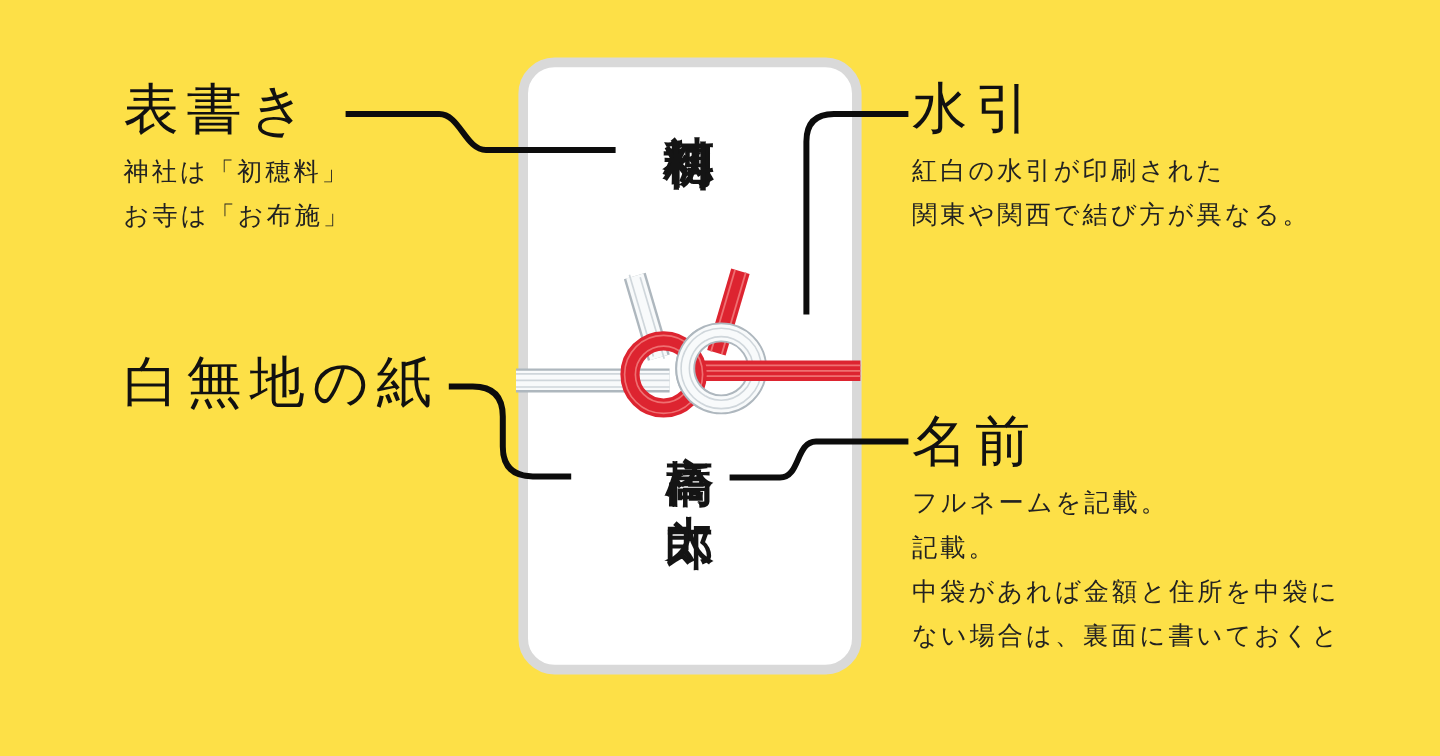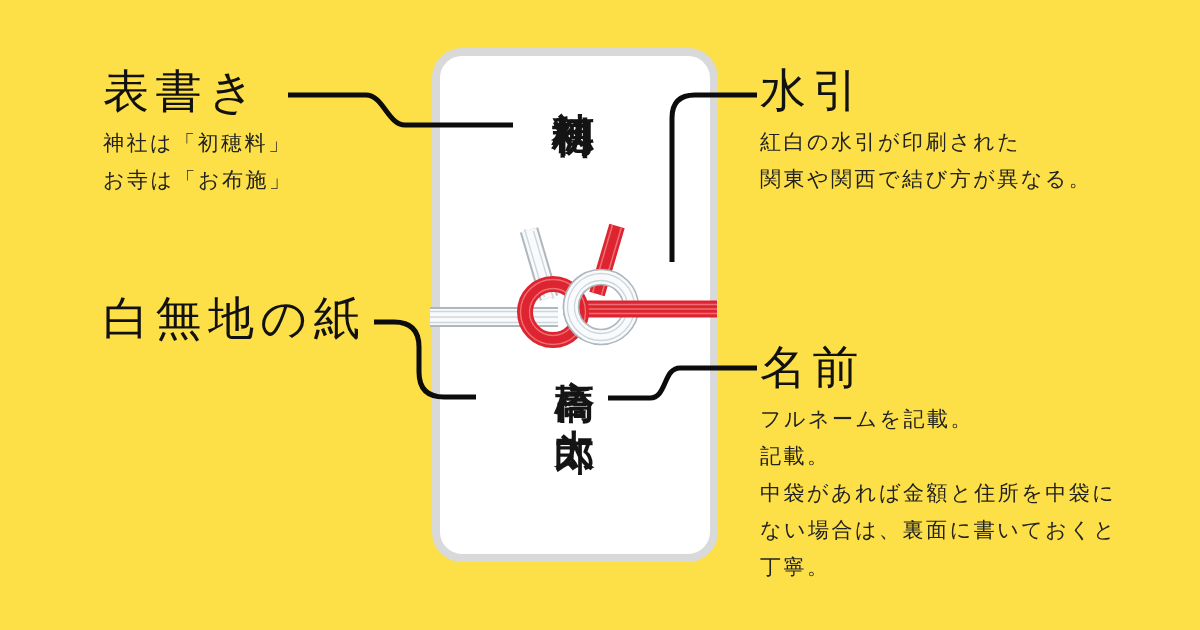--- a/index.html
+++ b/index.html
@@ -120,17 +120,16 @@
     <h2 class="co-heading">白無地の紙</h2>
   </div>
 
   <div class="callout callout-namae">
     <h2 class="co-heading">名前</h2>
     <div class="co-body">
       <div class="co-line">フルネームを記載。</div>
       <div class="co-line">記載。</div>
       <div class="co-line">中袋があれば金額と住所を中袋に</div>
       <div class="co-line">ない場合は、裏面に書いておくと</div>
-      <div class="co-line">丁寧。</div>
     </div>
   </div>
 
 </div>
 
 </body></html>

